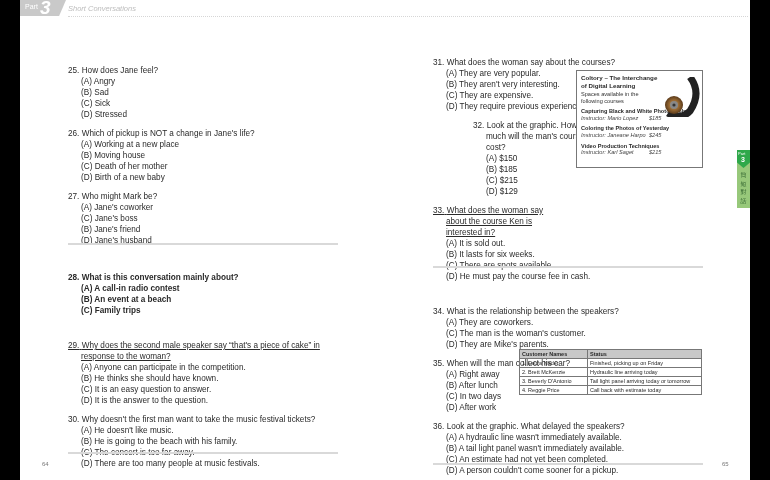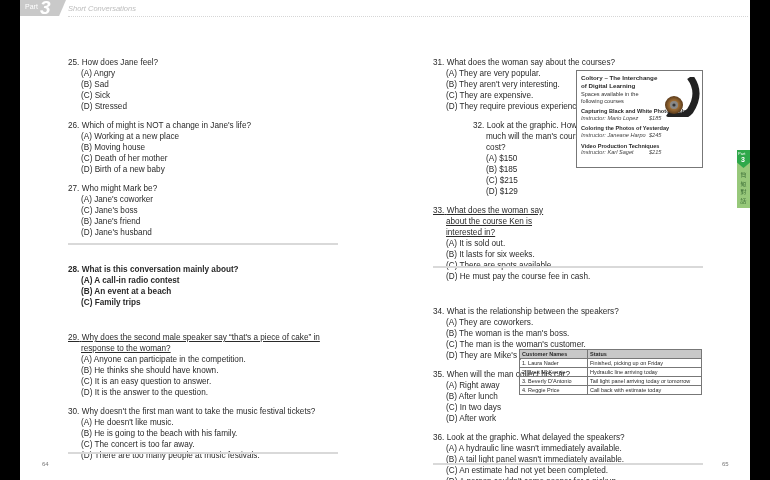--- a/index.html
+++ b/index.html
@@ -42,30 +42,30 @@
 
 <div class="page">
 
   <div class="header-tab">
     <span class="header-part">Part</span>
     <span class="header-num">3</span>
   </div>
   <div class="header-title">Short Conversations</div>
   <div class="header-rule"></div>
 
-  <div class="col" id="left-col" style="left:48px; top:57px; width:275px;">
+  <div class="col" id="left-col" style="left:48px; top:65px; width:275px;">
       <div class="q" style="margin-bottom: 8px;">
         <span class="q-stem"><span>25.</span> <span>How does Jane feel?</span></span>
         <span class="opt">(A) Angry</span>
         <span class="opt">(B) Sad</span>
         <span class="opt">(C) Sick</span>
         <span class="opt">(D) Stressed</span>
       </div>
       <div class="q" style="margin-bottom: 8px;">
-        <span class="q-stem"><span>26.</span> <span>Which of might is NOT a change in Jane's life?</span></span>
+        <span class="q-stem"><span>26.</span> <span>Which of pickup is NOT a change in Jane's life?</span></span>
         <span class="opt">(A) Working at a new place</span>
         <span class="opt">(B) Moving house</span>
         <span class="opt">(C) Death of her mother</span>
         <span class="opt">(D) Birth of a new baby</span>
       </div>
       <div class="q" style="margin-bottom: 26px;">
         <span class="q-stem"><span>27.</span> <span>Who might Mark be?</span></span>
         <span class="opt">(A) Jane's coworker</span>
         <span class="opt">(C) Jane's boss</span>
         <span class="opt">(B) Jane's friend</span>
@@ -114,21 +114,20 @@
       <div class="q" style="margin-bottom: 24px;">
         <span class="q-stem" style="width: 120px; text-decoration: underline;"><span>33.</span> <span>What does the woman say about the course Ken is interested in?</span></span>
         <span class="opt">(A) It is sold out.</span>
         <span class="opt">(B) It lasts for six weeks.</span>
         <span class="opt">(C) There are spots available.</span>
         <span class="opt">(D) He must pay the course fee in cash.</span>
       </div>
       <div class="q" style="margin-bottom: 8px;">
         <span class="q-stem"><span>34.</span> <span>What is the relationship between the speakers?</span></span>
         <span class="opt">(A) They are coworkers.</span>
-        <span class="opt">(B) The woman is the man's boss.</span>
         <span class="opt">(C) The man is the woman's customer.</span>
         <span class="opt">(D) They are Mike's parents.</span>
       </div>
       <div class="q" style="margin-bottom: 8px;">
         <span class="q-stem"><span>35.</span> <span>When will the man collect his car?</span></span>
         <span class="opt">(A) Right away</span>
         <span class="opt">(B) After lunch</span>
         <span class="opt">(C) In two days</span>
         <span class="opt">(D) After work</span>
       </div>

